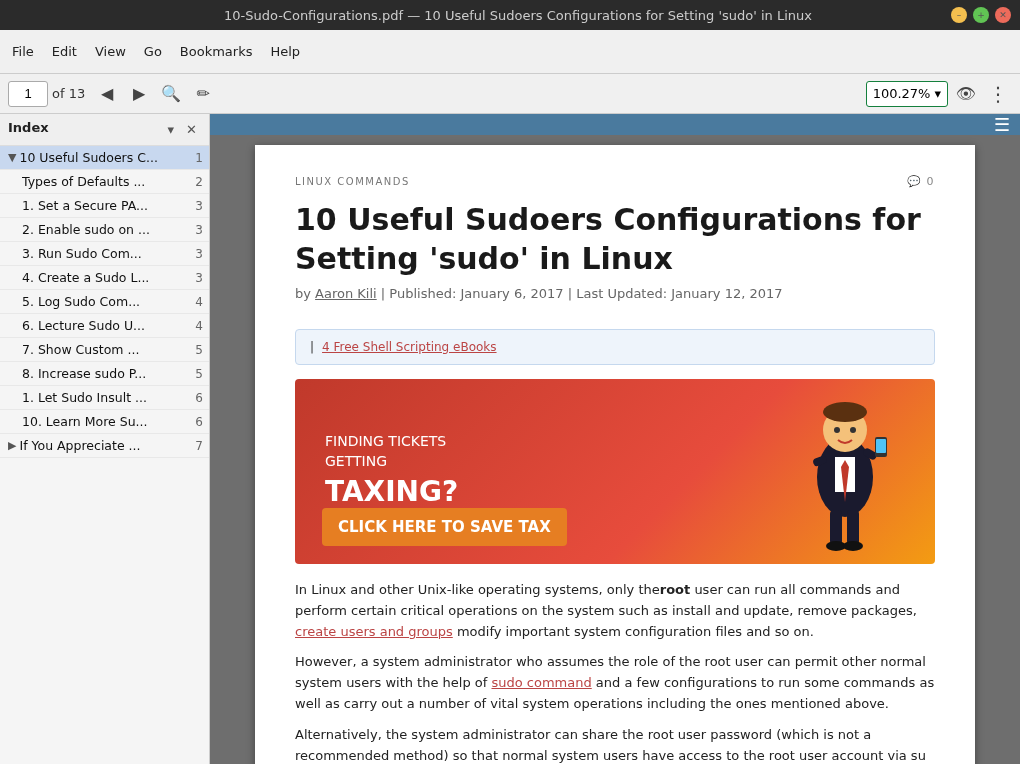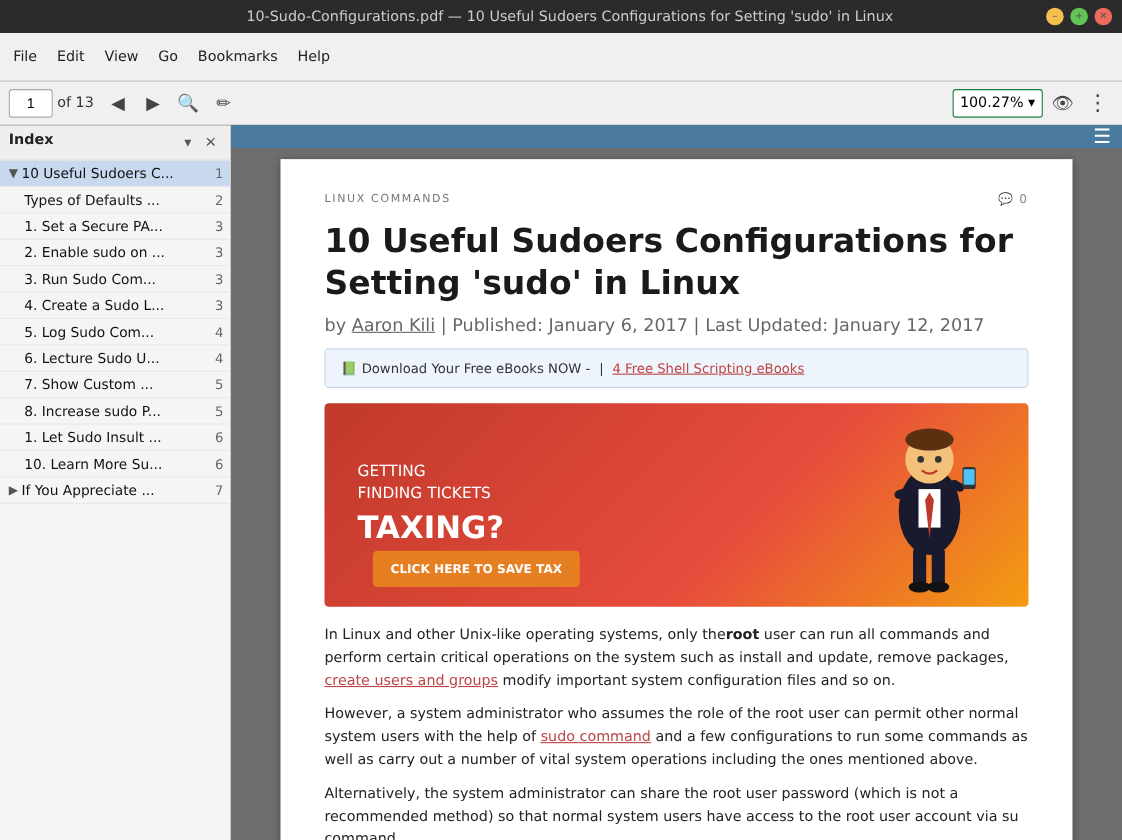--- a/index.html
+++ b/index.html
@@ -225,23 +225,23 @@
       display: flex; align-items: center; gap: 4px; color: #888; font-size: 11px;
     }
     .pdf-title {
       font-size: 30px;
       font-weight: bold;
       color: #1a1a1a;
       margin-bottom: 8px;
       line-height: 1.3;
     }
     .pdf-byline {
-      font-size: 16px;
+      font-size: 13px;
       color: #666;
-      margin-bottom: 12px;
+      margin-bottom: 28px;
     }
     .pdf-byline a { color: #666; text-decoration: underline; }
 
     
     .ad-banner {
       width: 100%;
       background: linear-gradient(135deg, #c0392b 0%, #e74c3c 60%, #f39c12 100%);
       border-radius: 4px;
       margin-bottom: 16px;
       height: 185px;
@@ -257,25 +257,25 @@
       font-size: 18px;
       font-weight: bold;
       line-height: 1.4;
     }
     .ad-text .small { font-size: 14px; font-weight: normal; }
     .ad-btn {
       background: #e67e22;
       color: white;
       padding: 10px 16px;
       border-radius: 4px;
-      font-size: 11px;
+      font-size: 15px;
       font-weight: bold;
       position: absolute;
       bottom: 18px;
-      left: 44px;
+      left: 27px;
       text-transform: uppercase;
       margin-top: 12px;
     }
     .ad-person {
       width: 120px;
       height: 160px;
       position: relative;
     }
     
 
@@ -427,30 +427,29 @@
       <div class="pdf-byline">
         <span>by</span>
         <a>Aaron Kili</a>
         <span>| Published:</span>
         <span>January 6, 2017</span>
         <span>| Last Updated:</span>
         <span>January 12, 2017</span>
       </div>
 
       <div class="download-bar">
-        <span>📗 Download Your Free eBooks NOW -</span>
         <span> | </span>
         <a>4 Free Shell Scripting eBooks</a>
       </div>
 
       <div class="ad-banner">
         <div style="flex:1;">
           <div class="ad-text">
+            <div class="small">FINDING TICKETS</div>
             <div class="small">GETTING</div>
-            <div class="small">FINDING TICKETS</div>
             <div style="font-size:28px; font-weight:900;">TAXING?</div>
           </div>
           <div class="ad-btn">CLICK HERE TO SAVE TAX</div>
         </div>
 
         <div class="ad-person">
           <svg width="120" height="160" viewBox="0 0 120 160" xmlns="http://www.w3.org/2000/svg">
 
             <ellipse cx="60" cy="85" rx="28" ry="40" fill="#1a1a2e"></ellipse>
 

